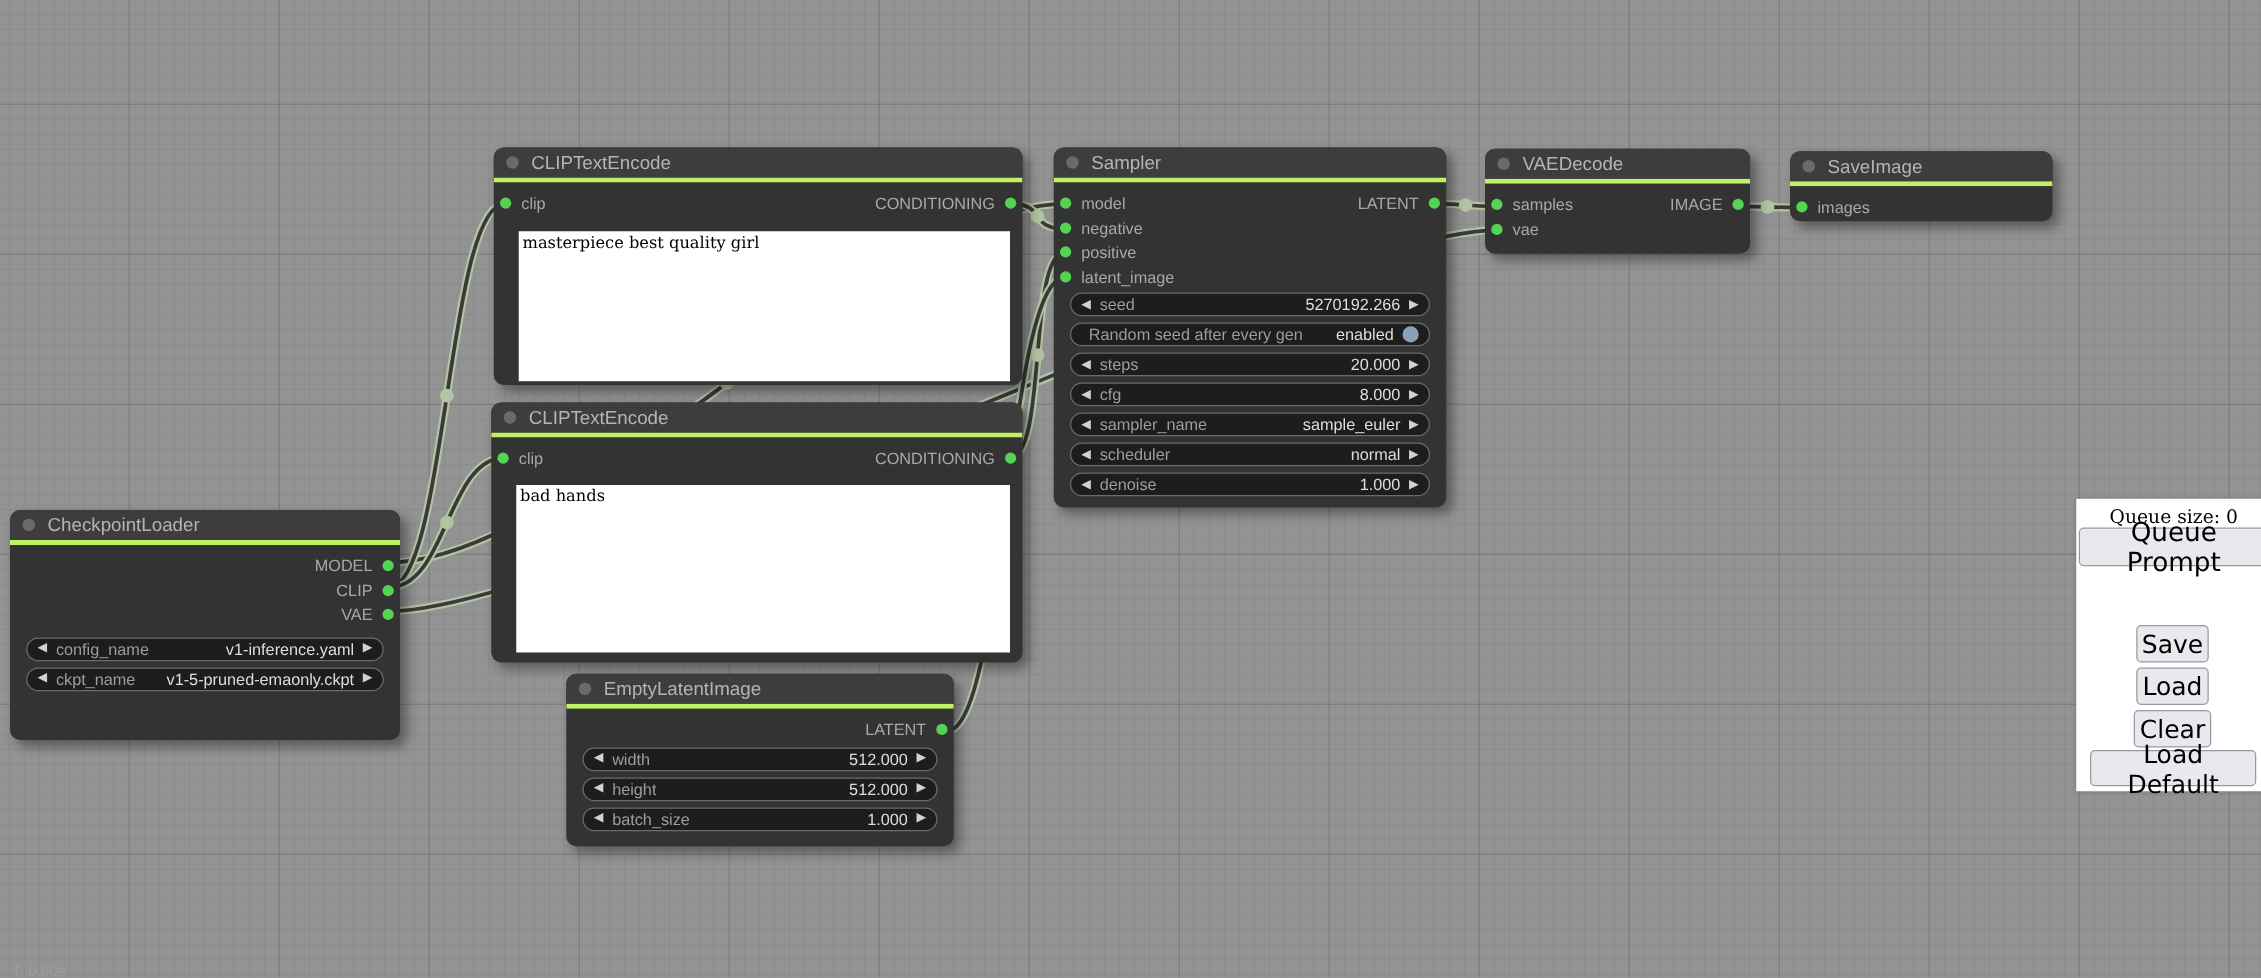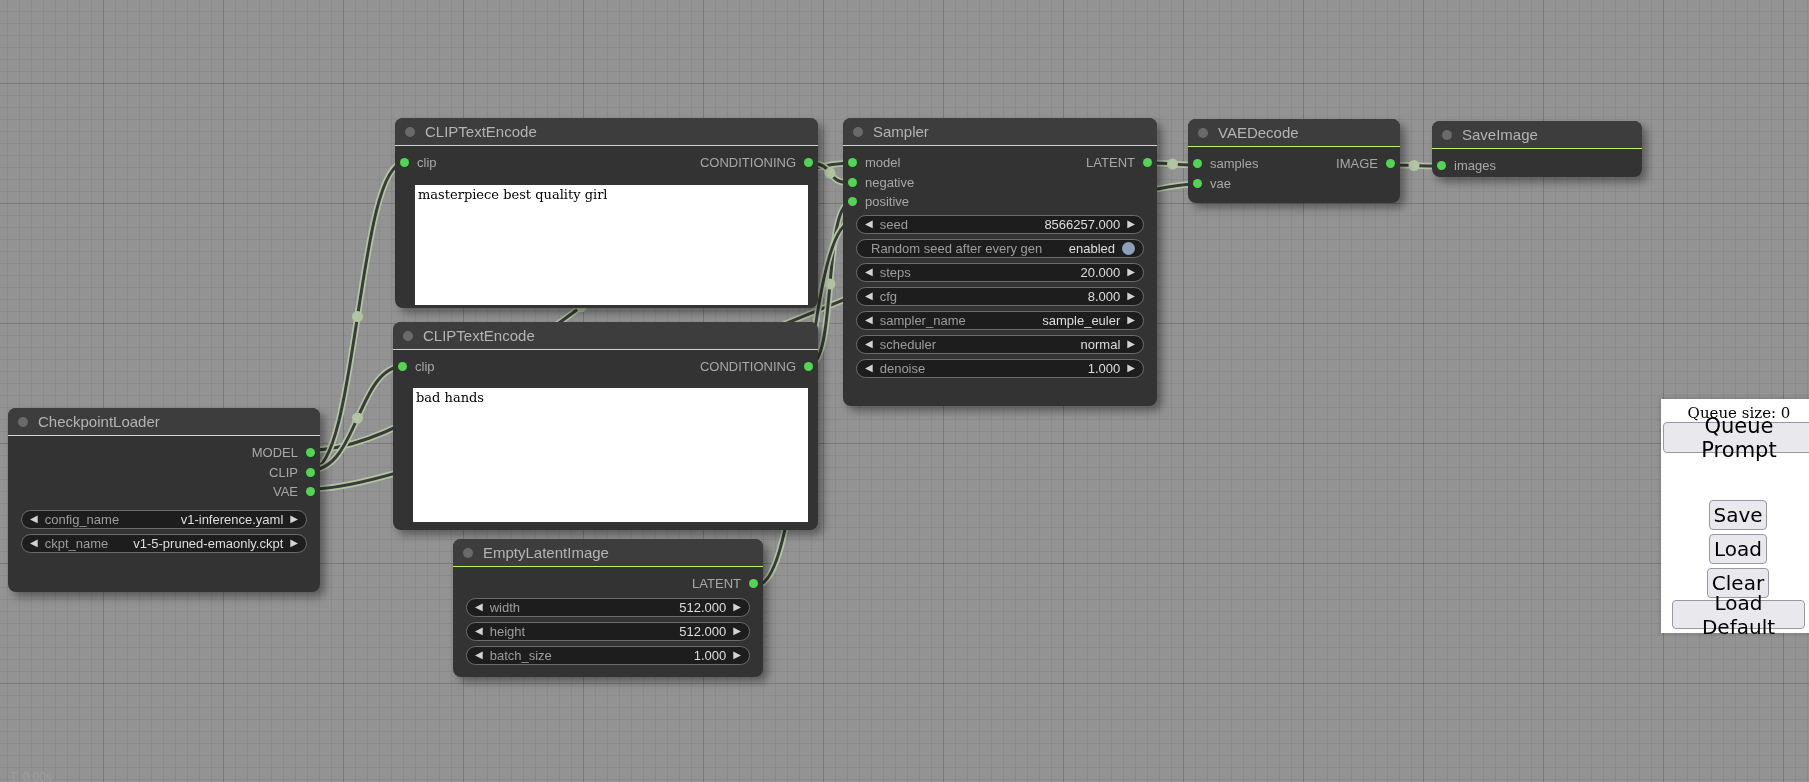--- a/index.html
+++ b/index.html
@@ -15,21 +15,21 @@
     background-size:120px 120px,120px 120px,12px 12px,12px 12px;
     background-position:103px 83px,103px 83px,7px 11px,7px 11px;
   }
   #links-svg{position:absolute;left:0;top:0;z-index:1;}
   .node{
     position:absolute;z-index:2;background:#333333;border-radius:8px;
     box-shadow:5px 5px 9px rgba(0,0,0,0.38);color:#a8a8a8;font-size:13px;
   }
   .node-header{
     height:28px;background:#3d3d3d;border-radius:8px 8px 0 0;
-    border-bottom:1px solid #bef264;display:flex;align-items:center;
+    border-bottom:4px solid #bef264;display:flex;align-items:center;
     padding:0 10px;gap:10px;box-sizing:border-box;
   }
   .collapse-dot{width:10px;height:10px;border-radius:50%;background:#6a6a6a;flex:none;}
   .node-title{color:#b4b4b4;font-size:15px;white-space:nowrap;overflow:hidden;}
   .slots{padding-top:7px;}
   .slot-row{height:19.5px;display:flex;align-items:center;padding:0 5px;}
   .slot-row.out{justify-content:flex-end;}
   .slot-row.both{justify-content:space-between;}
   .slot-in,.slot-out{display:flex;align-items:center;}
   .dot{width:9px;height:9px;border-radius:50%;background:#53d453;flex:none;}
@@ -208,26 +208,32 @@
           <span class="dot"></span>
           <span>negative</span>
         </span>
       </div>
     <div class="slot-row">
         <span class="slot-in">
           <span class="dot"></span>
           <span>positive</span>
         </span>
       </div>
+    <div class="slot-row">
+        <span class="slot-in">
+          <span class="dot"></span>
+          <span>latent_image</span>
+        </span>
+      </div>
   </div>
   <div style="margin-top:3px;">
     <div class="widget">
       <span class="w-arrow">◀</span>
       <span class="w-label">seed</span>
-      <span class="w-value">8566257.000</span>
+      <span class="w-value">5270192.266</span>
       <span class="w-arrow">▶</span>
     </div>
     <div class="widget toggle">
       <span class="w-label">Random seed after every gen</span>
       <span class="w-value">enabled</span>
       <span class="toggle-knob"></span>
     </div>
     <div class="widget">
       <span class="w-arrow">◀</span>
       <span class="w-label">steps</span>

